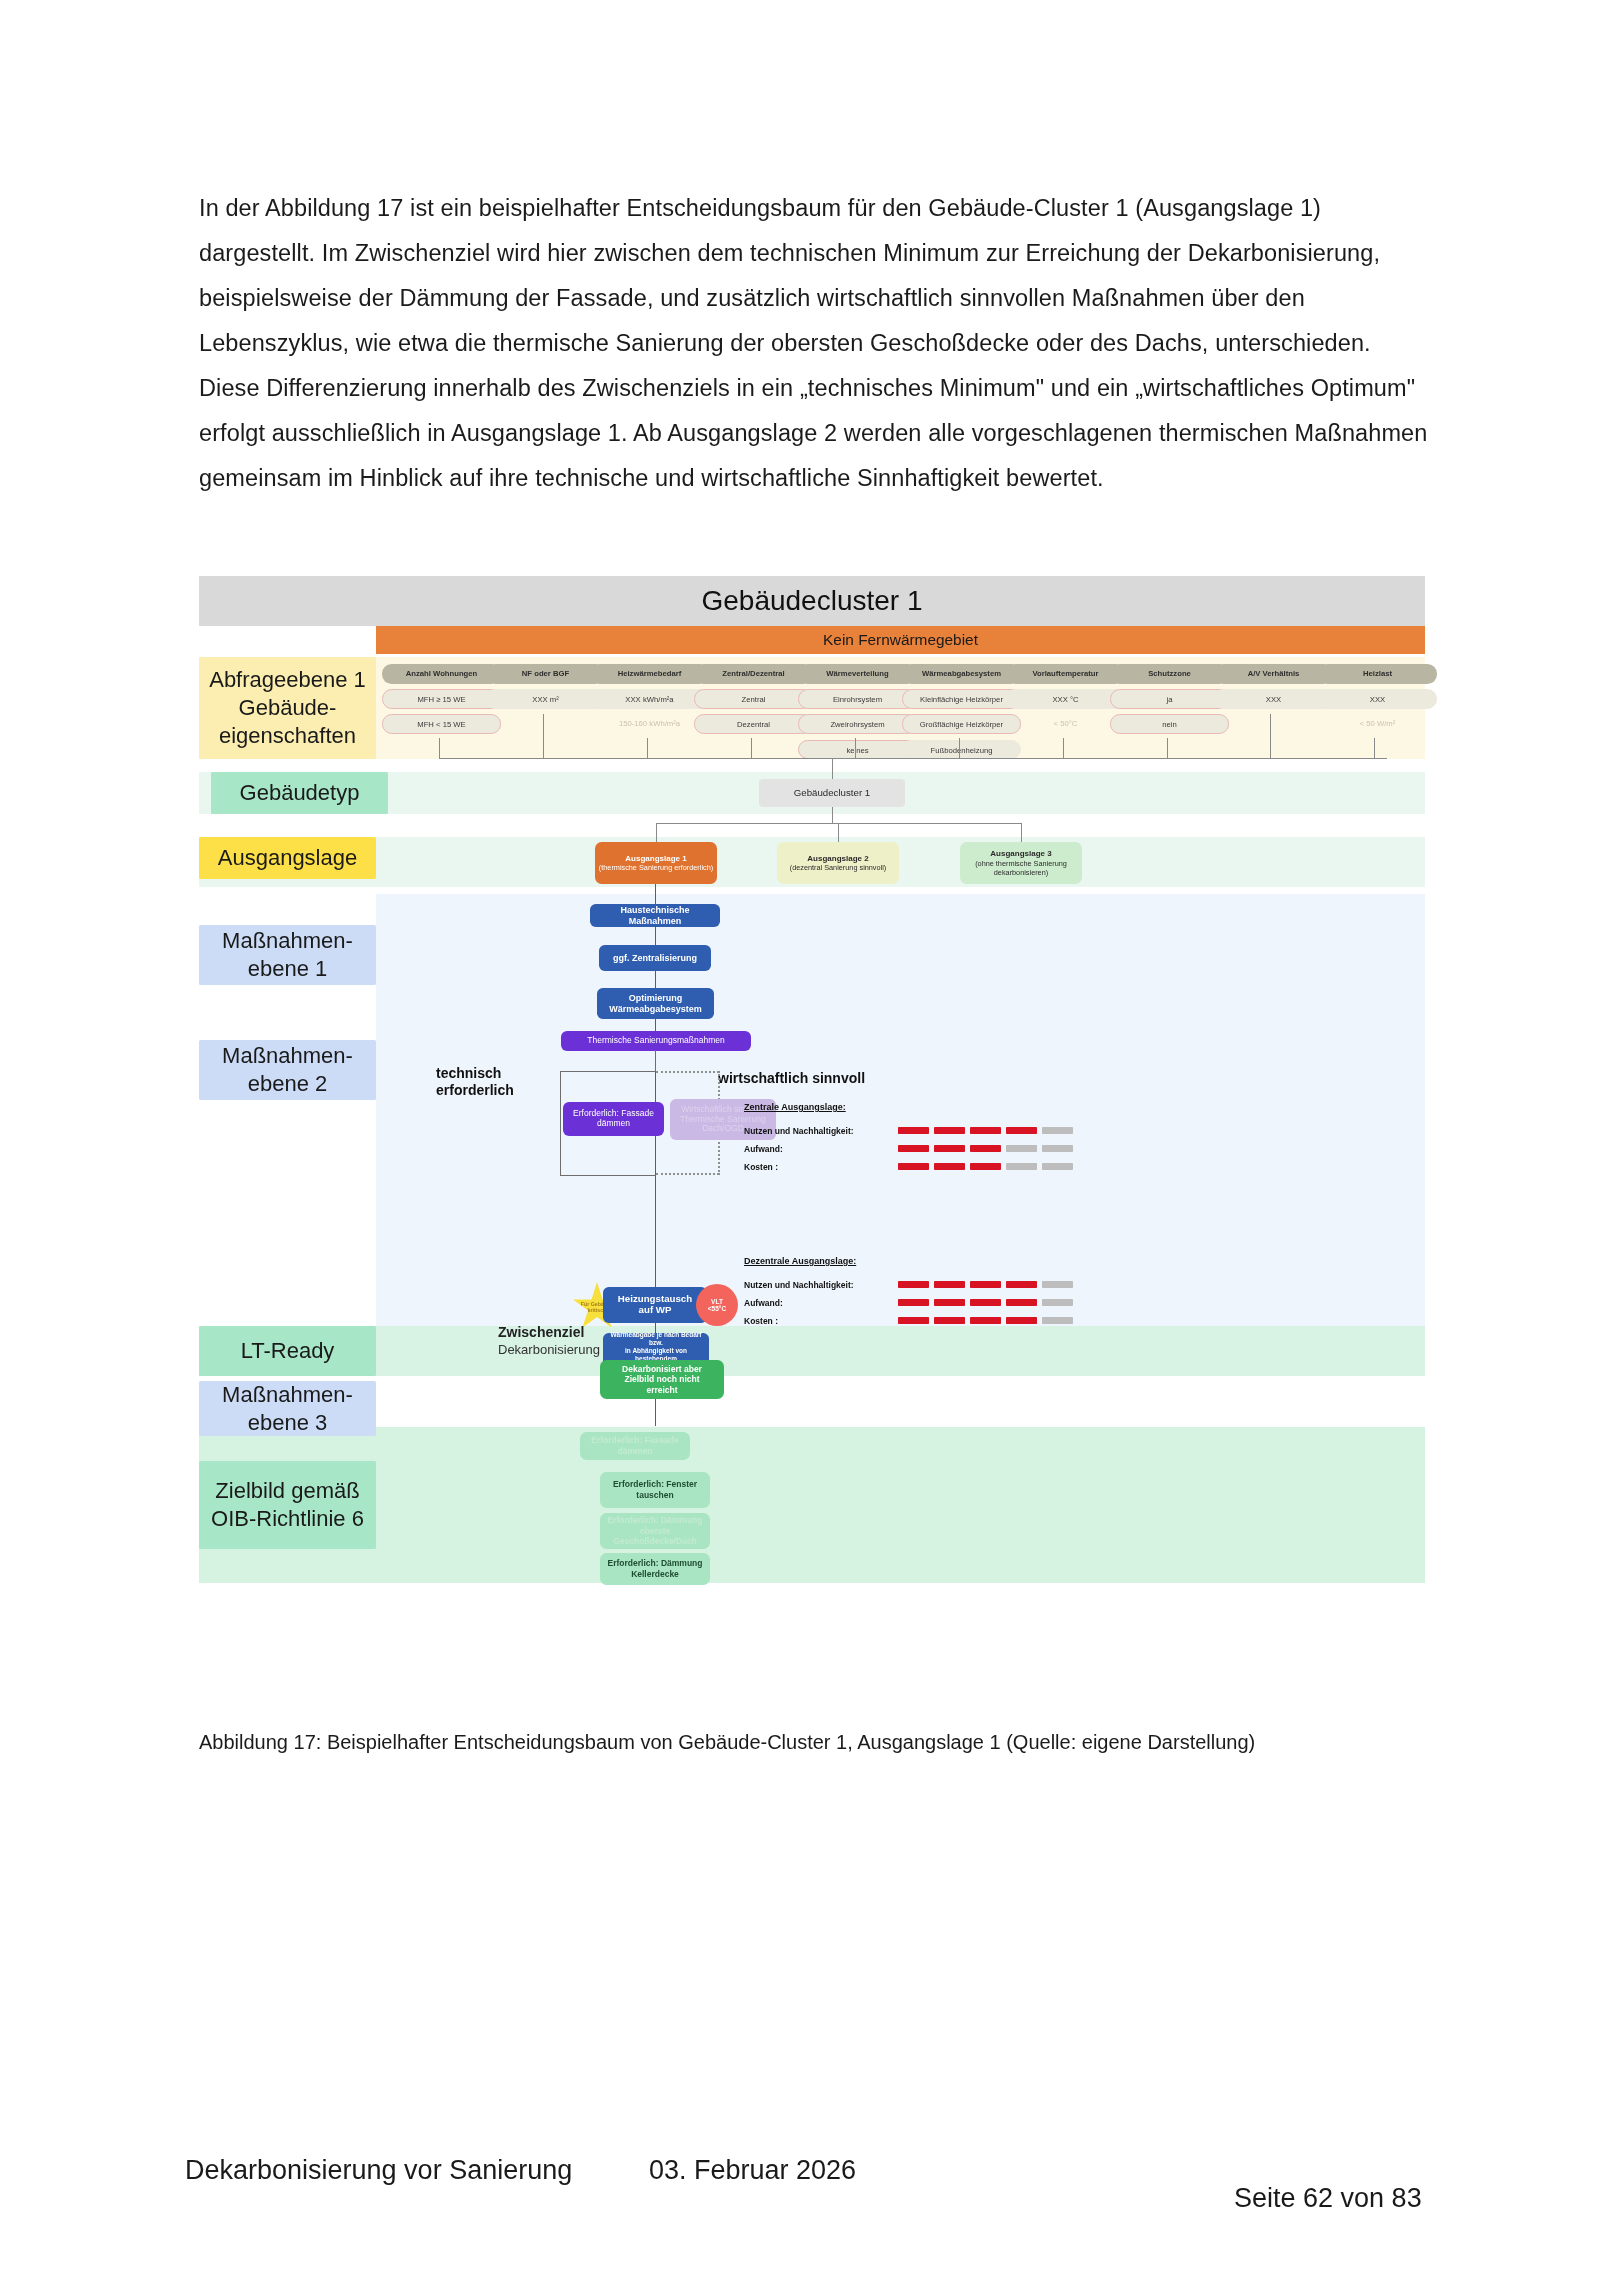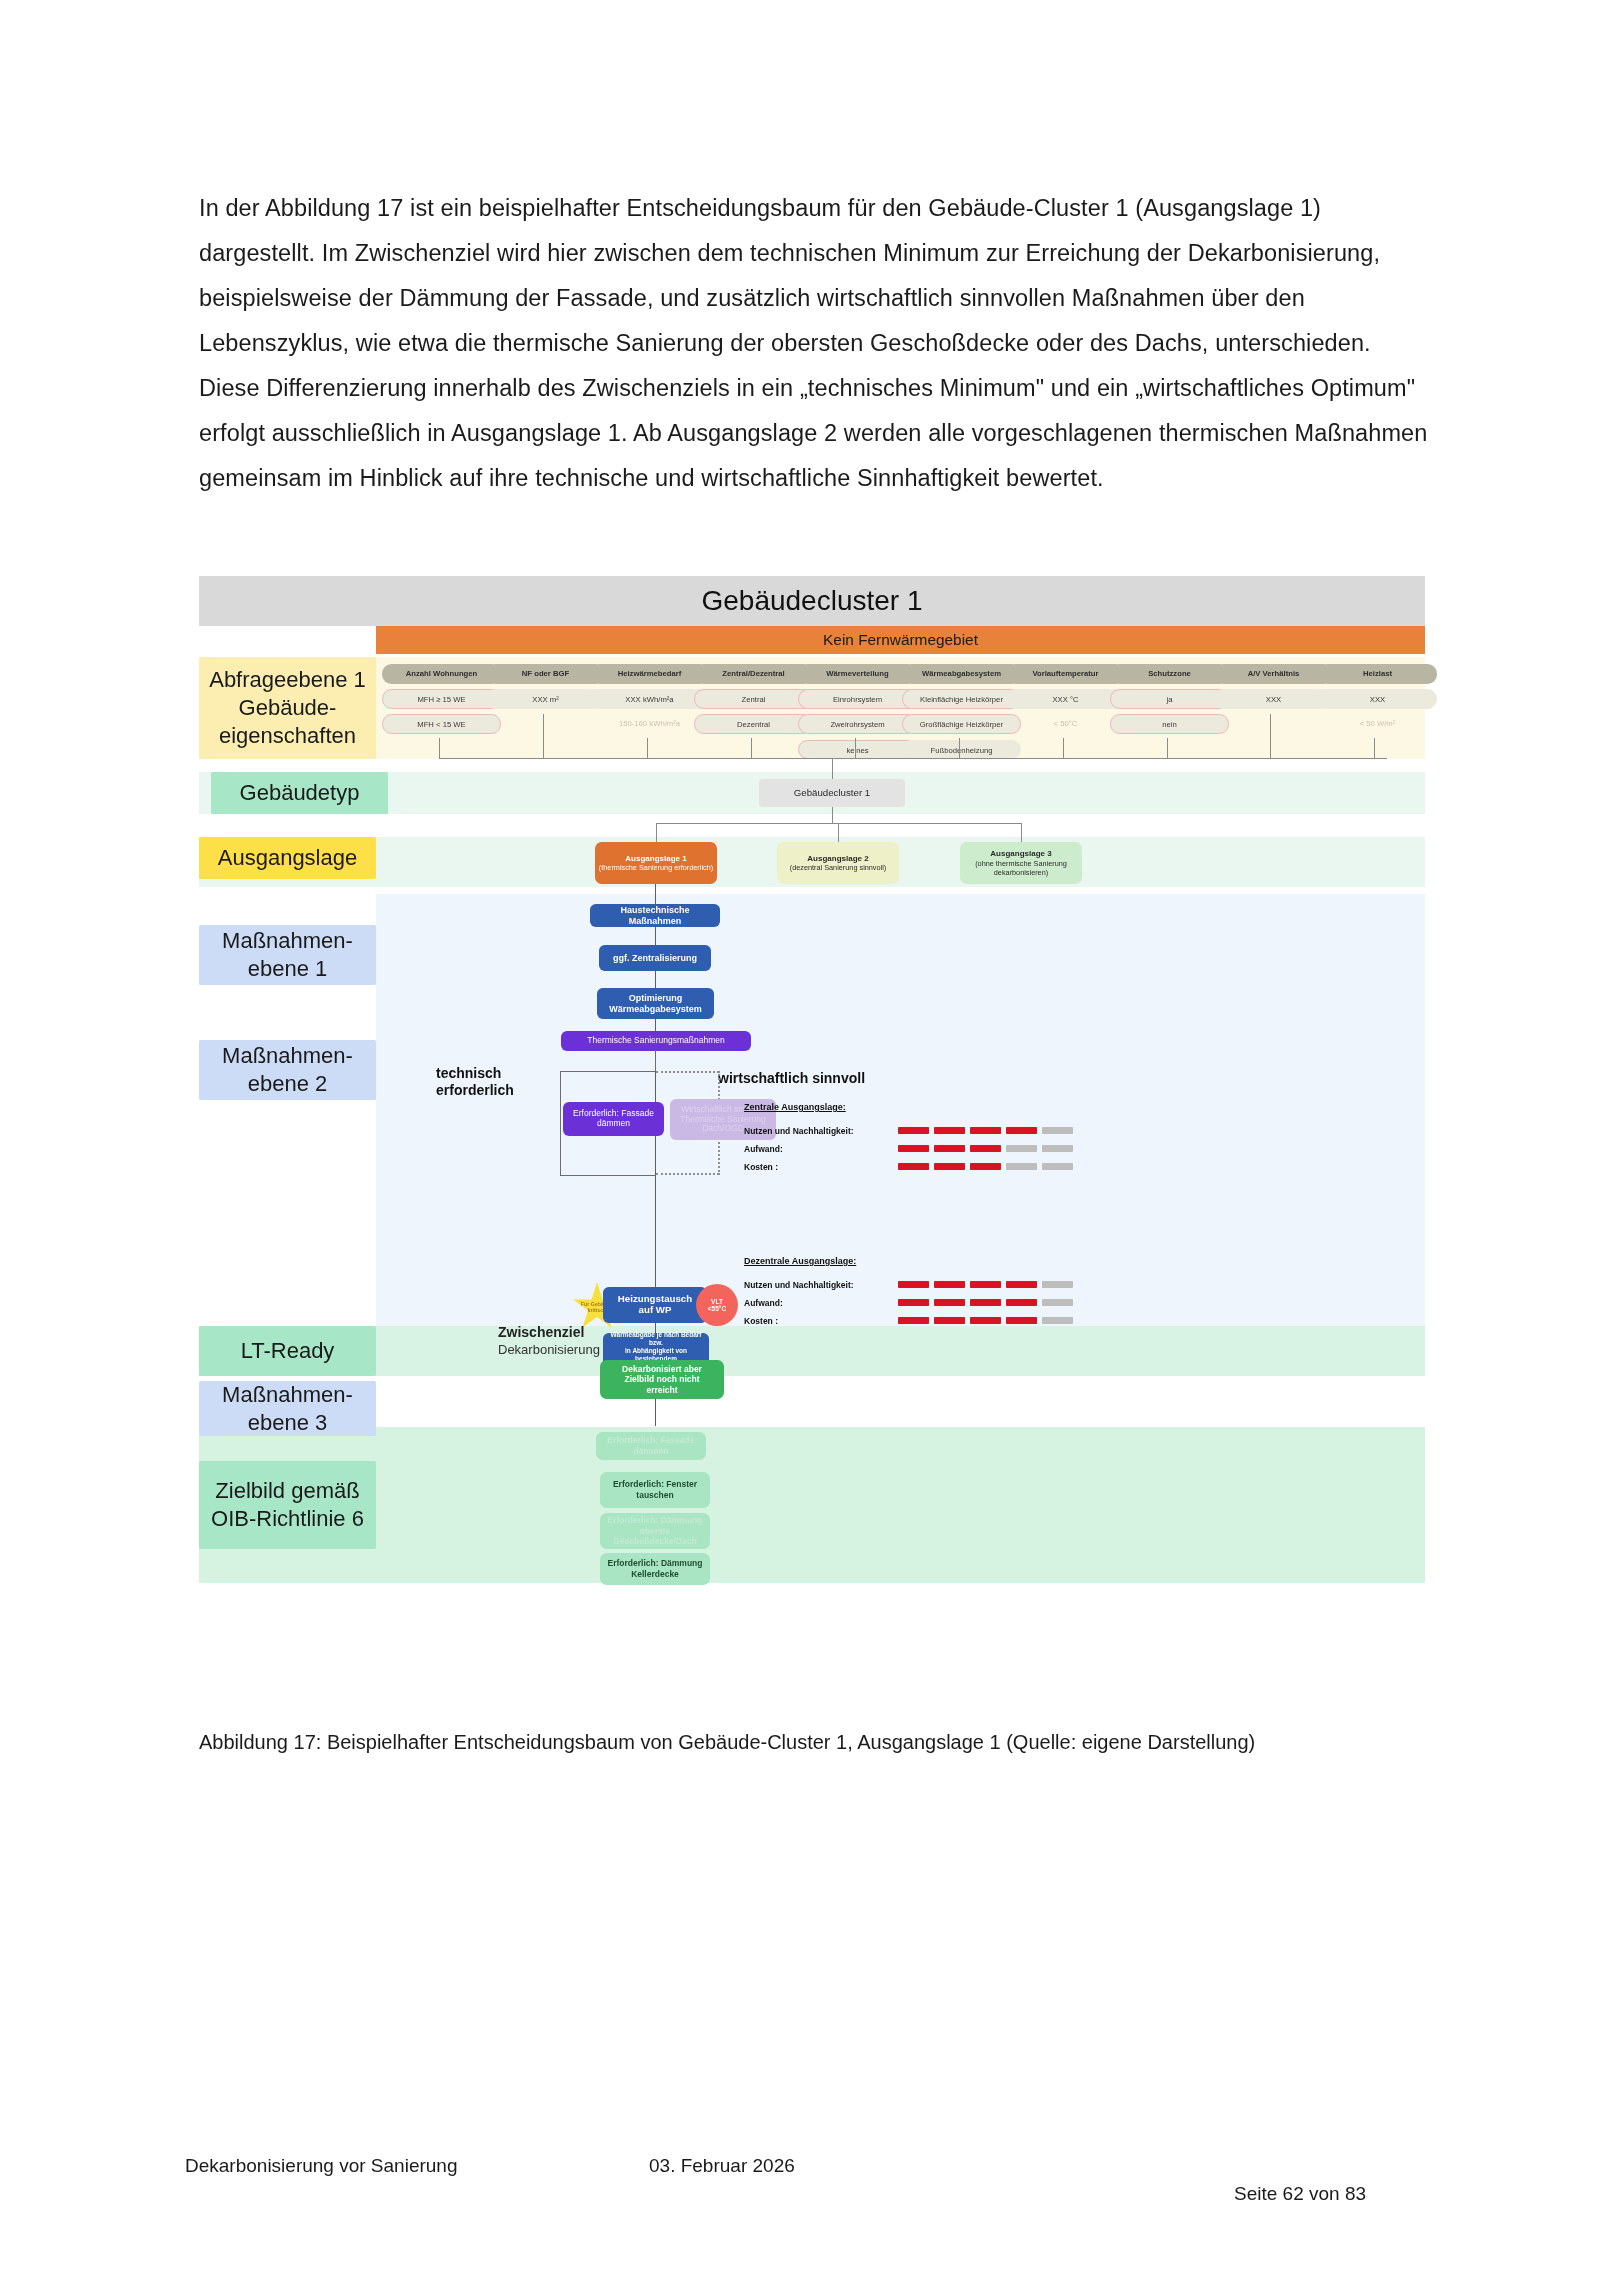--- a/index.html
+++ b/index.html
@@ -168,21 +168,21 @@
   .bar.on{background:#d81424;}
 
   
   .caption{
     position:absolute;left:199px;top:1705px;width:1136px;
     font-size:20px;line-height:34px;color:#1b1b1b;
   }
 
   
   .footer{position:absolute;left:0;top:2155px;width:1623px;height:32px;}
-  .footer .f{position:absolute;font-size:19px;color:#1a1a1a;}
+  .footer .f{position:absolute;font-size:27px;color:#1a1a1a;}
   .f-left{left:185px;}
   .f-mid{left:649px;}
   .f-right{left:1234px;margin-top:28px;}
 </style>
 </head>
 <body>
 
 <div class="page">
 
   <p class="bodytext">In der Abbildung 17 ist ein beispielhafter Entscheidungsbaum für den Gebäude-Cluster 1 (Ausgangslage 1) dargestellt. Im Zwischenziel wird hier zwischen dem technischen Minimum zur Erreichung der Dekarbonisierung, beispielsweise der Dämmung der Fassade, und zusätzlich wirtschaftlich sinnvollen Maßnahmen über den Lebenszyklus, wie etwa die thermische Sanierung der obersten Geschoßdecke oder des Dachs, unterschieden. Diese Differenzierung innerhalb des Zwischenziels in ein „technisches Minimum" und ein „wirtschaftliches Optimum" erfolgt ausschließlich in Ausgangslage 1. Ab Ausgangslage 2 werden alle vorgeschlagenen thermischen Maßnahmen gemeinsam im Hinblick auf ihre technische und wirtschaftliche Sinnhaftigkeit bewertet.</p>
@@ -349,21 +349,21 @@
 
     <div class="nb" style="left:404px;top:757px;width:106px;height:36px;white-space:pre-line;font-size:6.5px;line-height:8px;">Wärmeabgabe je nach Bedarf bzw.
 in Abhängigkeit von bestehendem
 zentral oder dezentral</div>
 
     <div class="vline" style="left:456px;top:792px;height:58px;background:#5d5d5d;"></div>
 
     <div class="ng solid" style="left:401px;top:784px;width:124px;height:39px;white-space:pre-line">Dekarbonisiert aber
 Zielbild noch nicht
 erreicht</div>
-    <div class="ng faded" style="left:397px;top:856px;width:110px;height:28px;white-space:pre-line">Erforderlich: Fassade
+    <div class="ng faded" style="left:381px;top:856px;width:110px;height:28px;white-space:pre-line">Erforderlich: Fassade
 dämmen</div>
     <div class="ng" style="left:401px;top:896px;width:110px;height:36px;white-space:pre-line">Erforderlich: Fenster
 tauschen</div>
     <div class="ng faded" style="left:401px;top:937px;width:110px;height:36px;white-space:pre-line">Erforderlich: Dämmung
 oberste
 Geschoßdecke/Dach</div>
     <div class="ng" style="left:401px;top:977px;width:110px;height:32px;white-space:pre-line">Erforderlich: Dämmung
 Kellerdecke</div>
 
     <div class="rate" style="left:545px;top:526px;">

